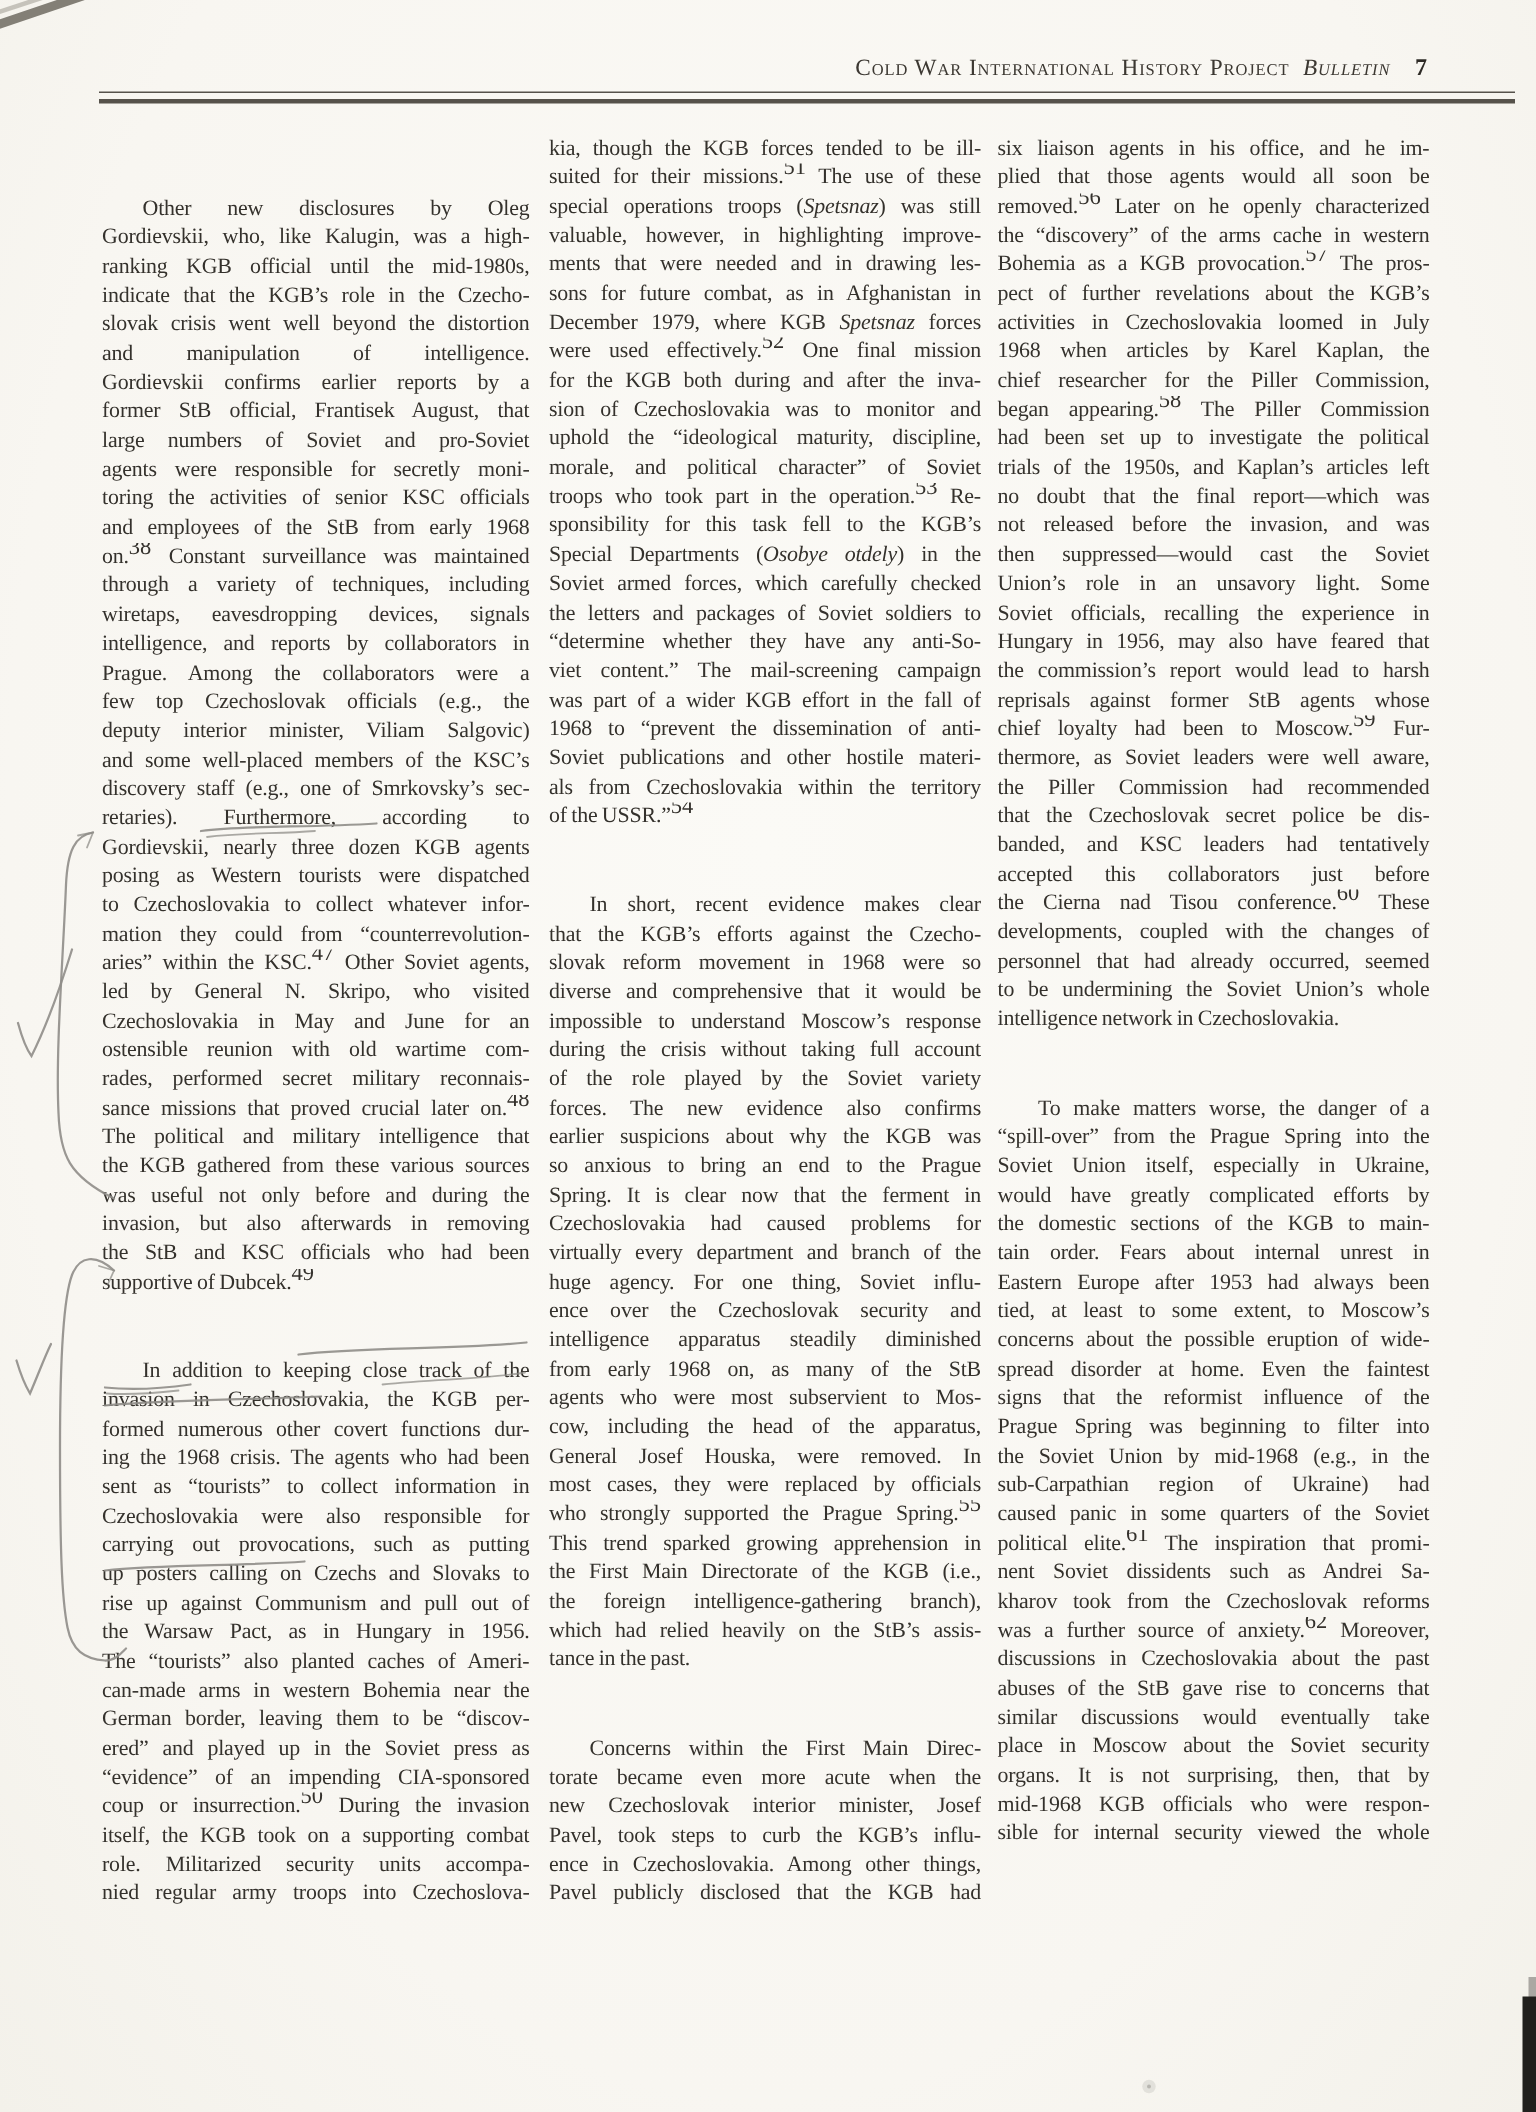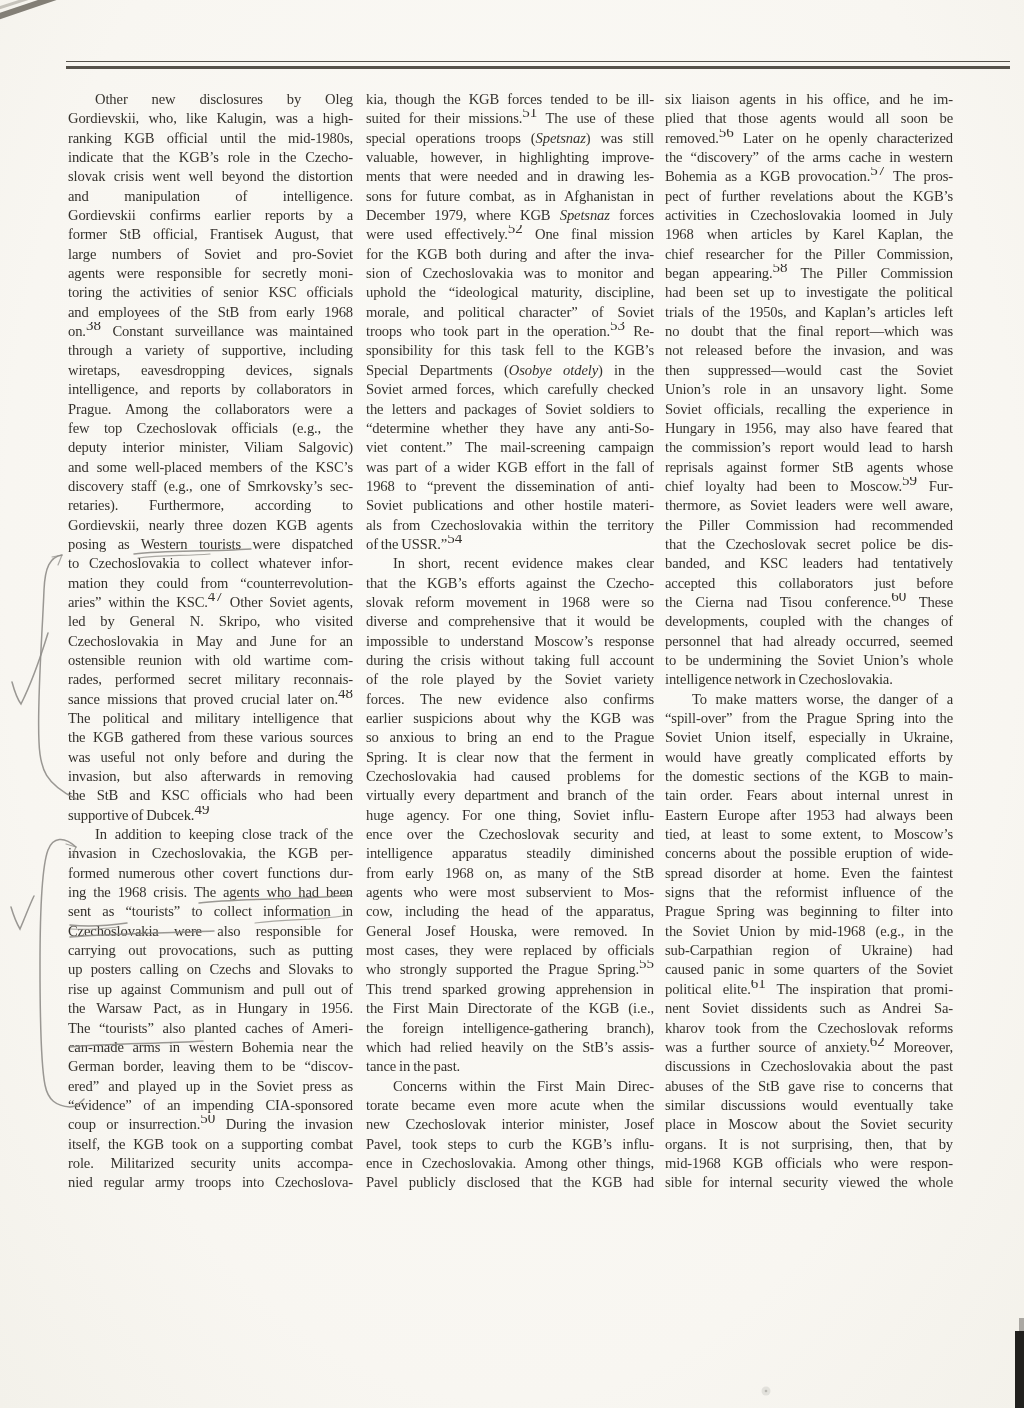--- a/index.html
+++ b/index.html
@@ -39,57 +39,62 @@
   #col3{left:665px;width:288px;}
   .line{
     height:19.35px;line-height:19.35px;
     font-size:14.6px;
     letter-spacing:-0.12px;word-spacing:-0.6px;
     white-space:nowrap;overflow:hidden;
     text-align:justify;text-align-last:justify;
     color:#34312c;
   }
   .line.flush{text-align-last:left;}
-  .line.indent{padding-left:27px;}
+  .line.indent{padding-left:27px;margin-top:40px;}
   .line sup{
     font-size:15px;line-height:0;vertical-align:super;
     letter-spacing:0;word-spacing:0;
   }
   .line i{font-style:italic;margin-top:45px;}
   
   #marks{position:absolute;left:0;top:0;pointer-events:none;}
   .pencil{stroke:#8f8d88;stroke-width:1.5;fill:none;stroke-linecap:round;opacity:.9;}
   .pencil.thin{stroke-width:1.2;opacity:.75;}
   .edge{fill:#21201d;}
   .wedge{stroke:#6f6b62;stroke-width:6;opacity:.85;}
   .wedge2{stroke:#8d897e;stroke-width:3;opacity:.45;}
 </style>
 </head>
 <body>
 
 <div id="page">
 
+  <div class="header-line">
+    <span>Cold War International History Project</span>
+    <span class="it">&nbsp;<span>Bulletin</span></span>
+    <span class="pg">7</span>
+  </div>
   <div class="rule-thin"></div>
   <div class="rule-thick"></div>
 
   <div class="column" id="col1">
       <div class="line indent">Other new disclosures by Oleg</div>
       <div class="line">Gordievskii, who, like Kalugin, was a high-</div>
       <div class="line">ranking KGB official until the mid-1980s,</div>
       <div class="line">indicate that the KGB’s role in the Czecho-</div>
       <div class="line">slovak crisis went well beyond the distortion</div>
       <div class="line">and manipulation of intelligence.</div>
       <div class="line">Gordievskii confirms earlier reports by a</div>
       <div class="line">former StB official, Frantisek August, that</div>
       <div class="line">large numbers of Soviet and pro-Soviet</div>
       <div class="line">agents were responsible for secretly moni-</div>
       <div class="line">toring the activities of senior KSC officials</div>
       <div class="line">and employees of the StB from early 1968</div>
       <div class="line">on.<sup>38</sup> Constant surveillance was maintained</div>
-      <div class="line">through a variety of supportive, including</div>
+      <div class="line">through a variety of techniques, including</div>
       <div class="line">wiretaps, eavesdropping devices, signals</div>
       <div class="line">intelligence, and reports by collaborators in</div>
       <div class="line">Prague.  Among the collaborators were a</div>
       <div class="line">few top Czechoslovak officials (e.g., the</div>
       <div class="line">deputy interior minister, Viliam Salgovic)</div>
       <div class="line">and some well-placed members of the KSC’s</div>
       <div class="line">discovery staff (e.g., one of Smrkovsky’s sec-</div>
       <div class="line">retaries).   Furthermore,   according   to</div>
       <div class="line">Gordievskii, nearly three dozen KGB agents</div>
       <div class="line">posing as Western tourists were dispatched</div>

